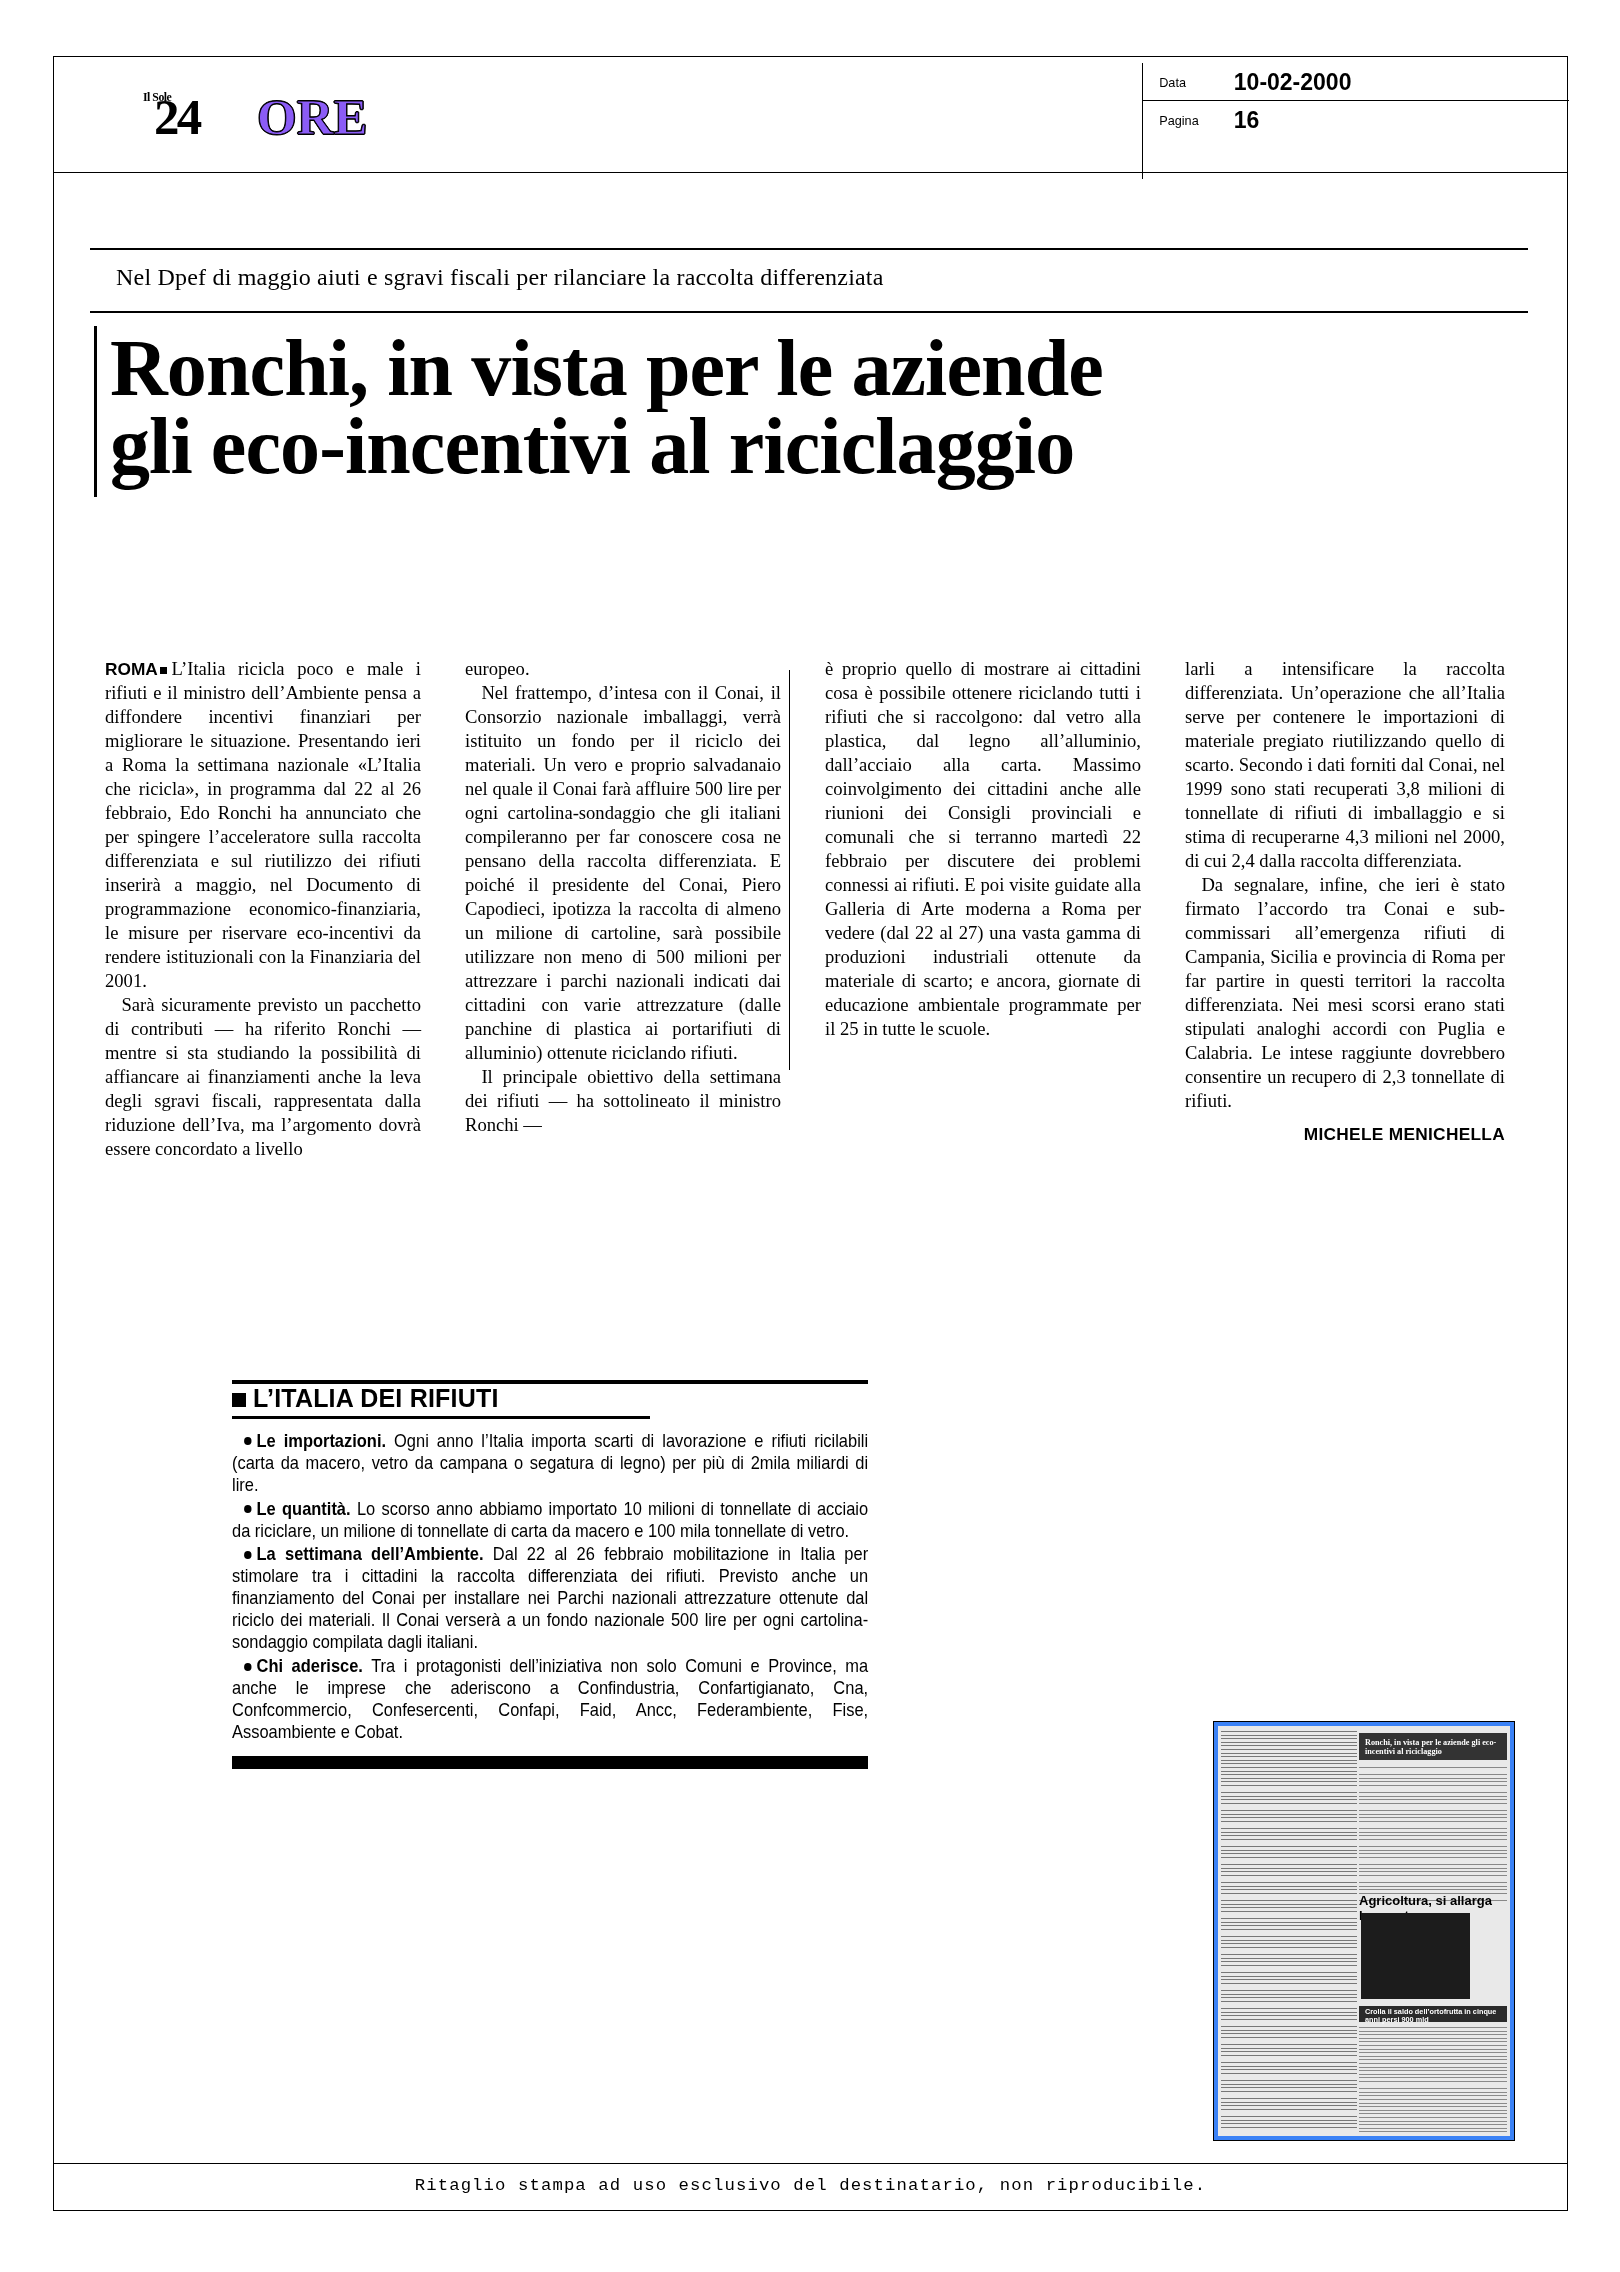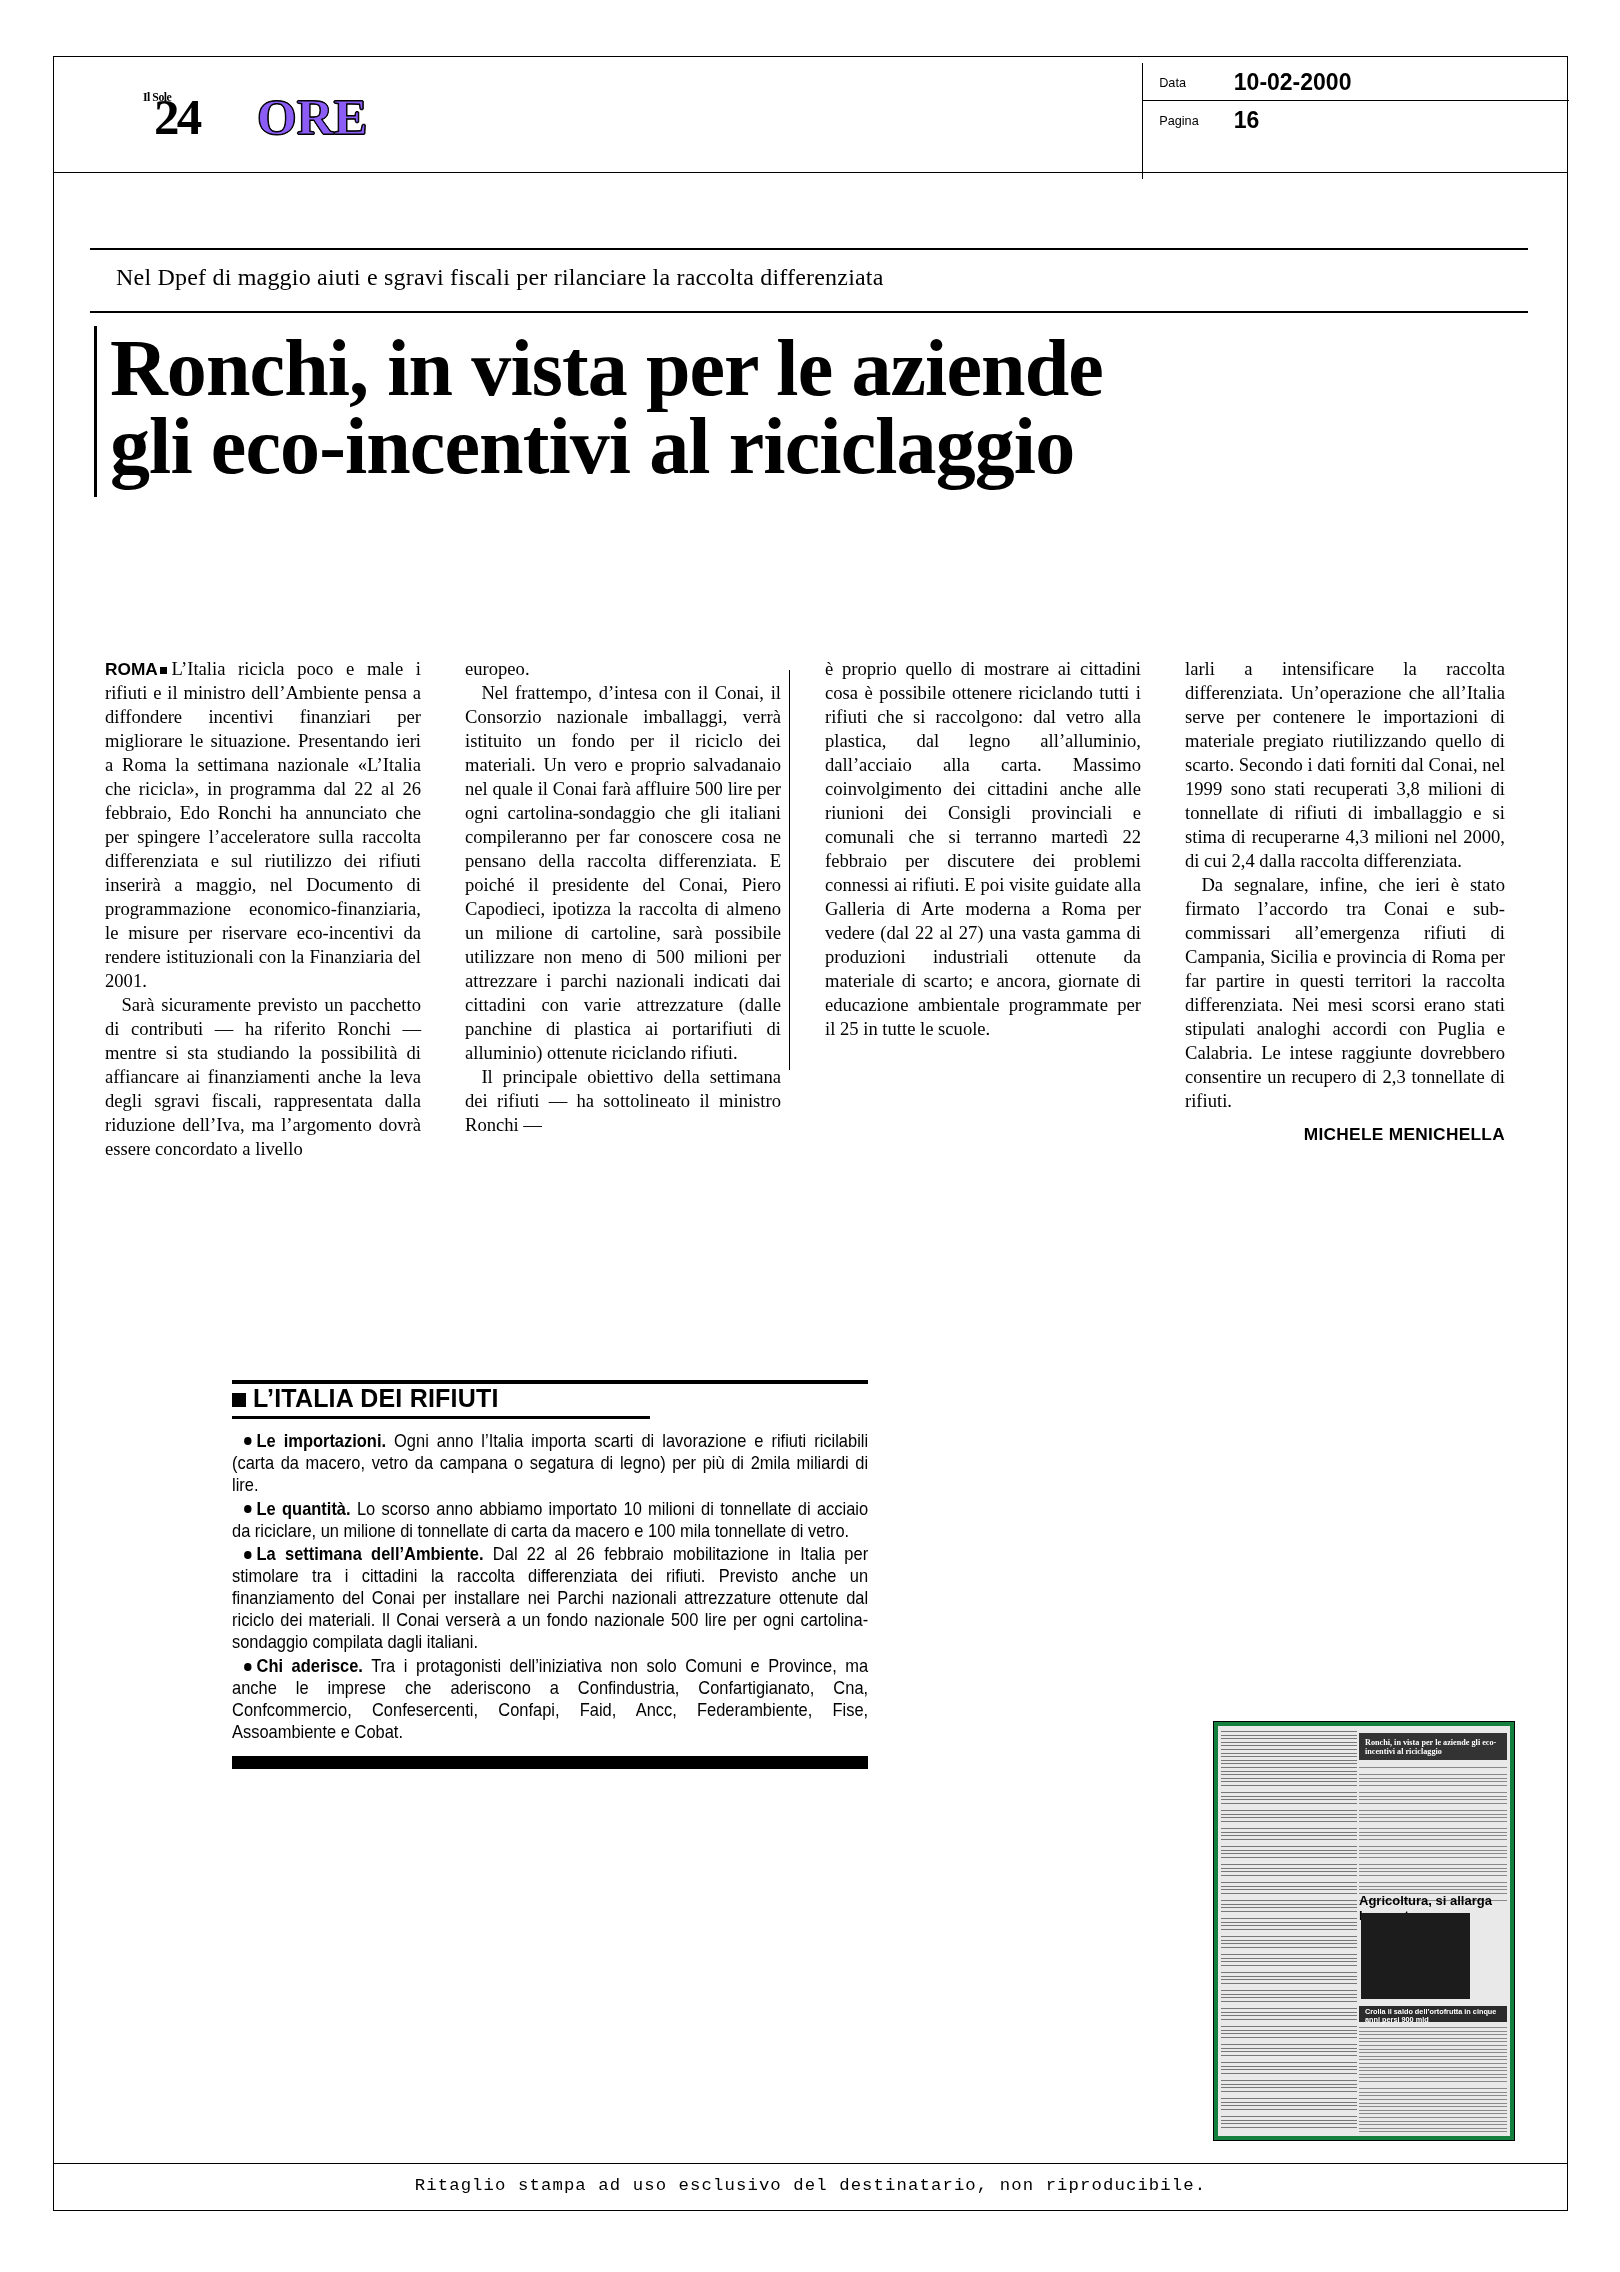--- a/index.html
+++ b/index.html
@@ -261,21 +261,21 @@
   }
 
   
   .thumb {
     position: absolute;
     left: 1159px;
     top: 1664px;
     width: 300px;
     height: 418px;
     border: 1.8px solid #000;
-    background: #15803d;
+    background: #3b82f6;
     overflow: hidden;
   }
   .thumb .tpaper {
     position: absolute;
     inset: 3.6px;
     background: #e9e9e9;
   }
   .thumb .tcolleft {
     position: absolute; left: 7.3px; top: 9px; width: 136px; bottom: 7.3px;
     background: repeating-linear-gradient(

